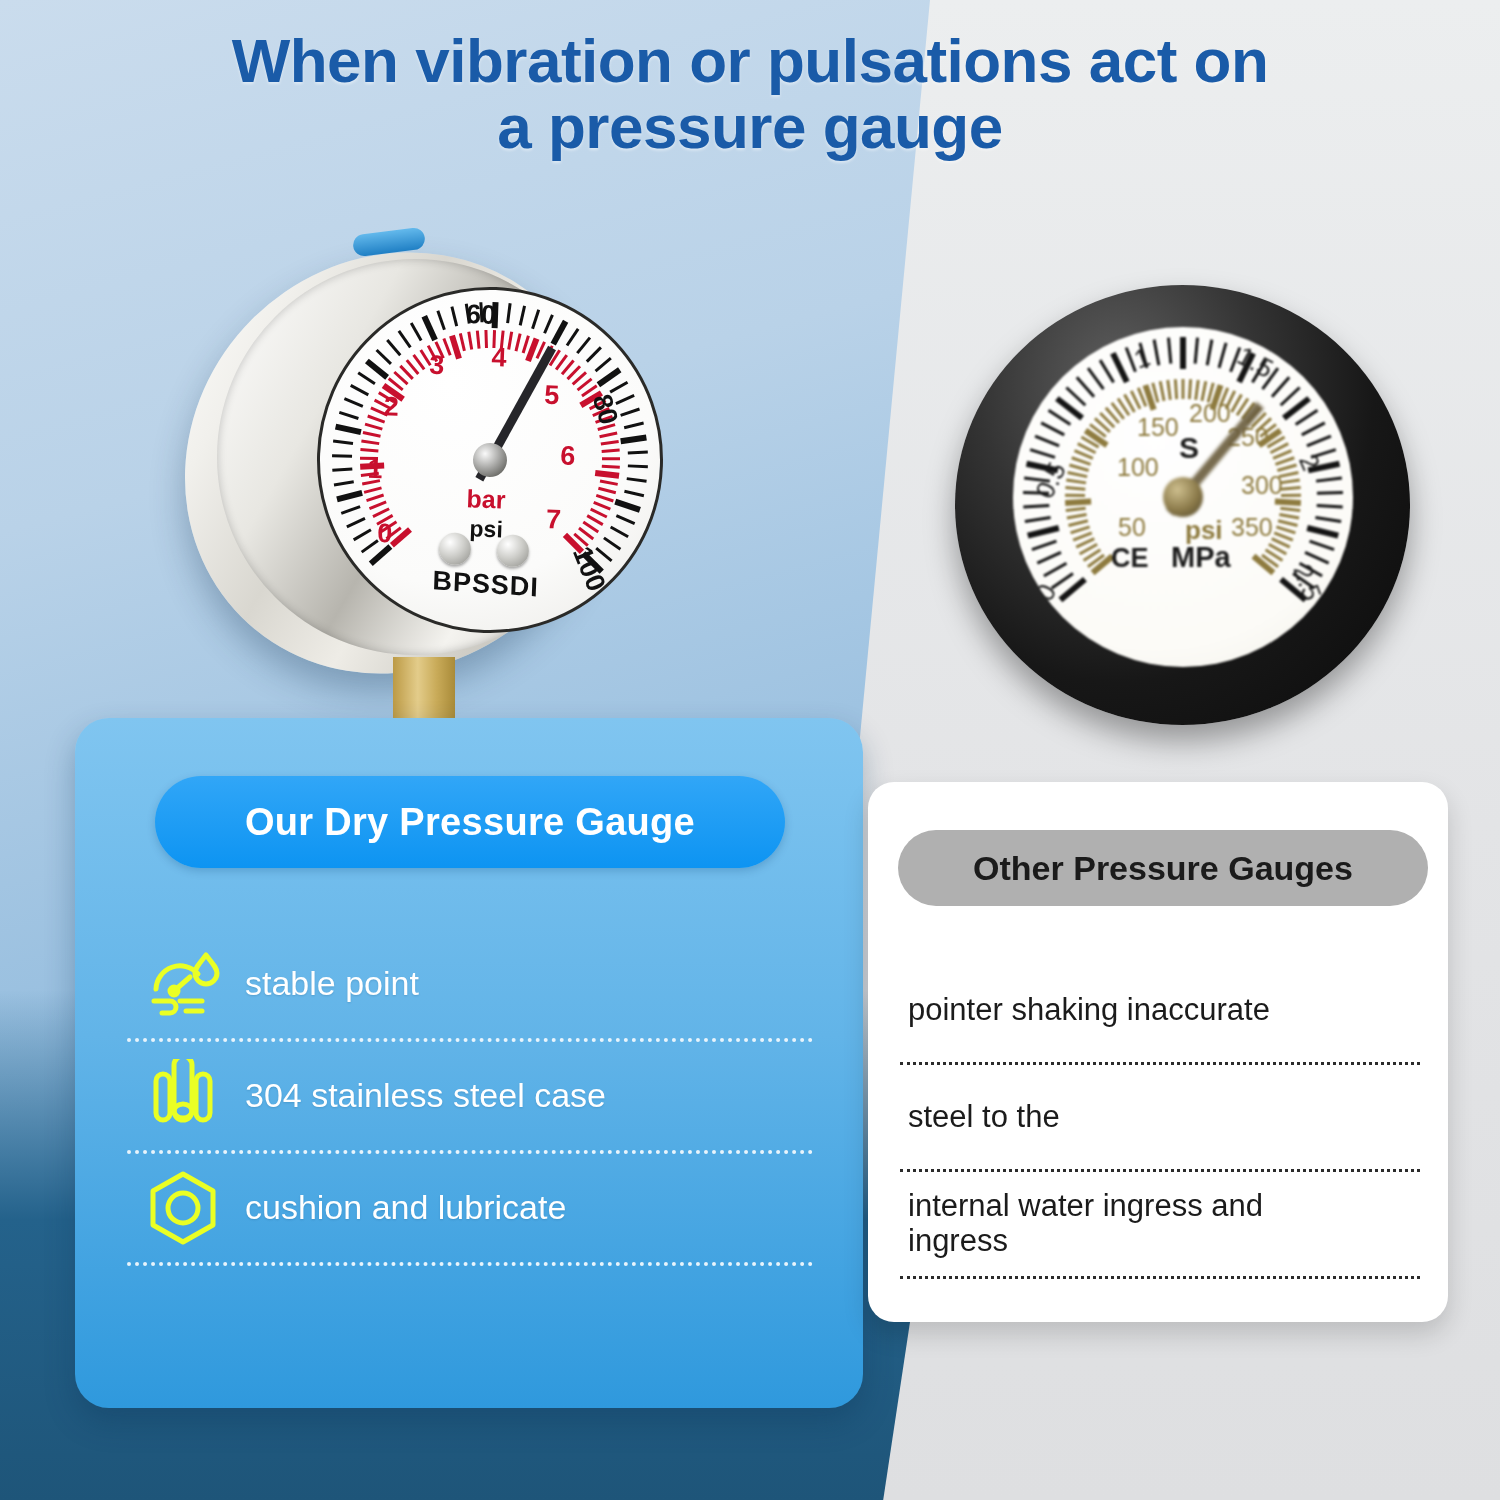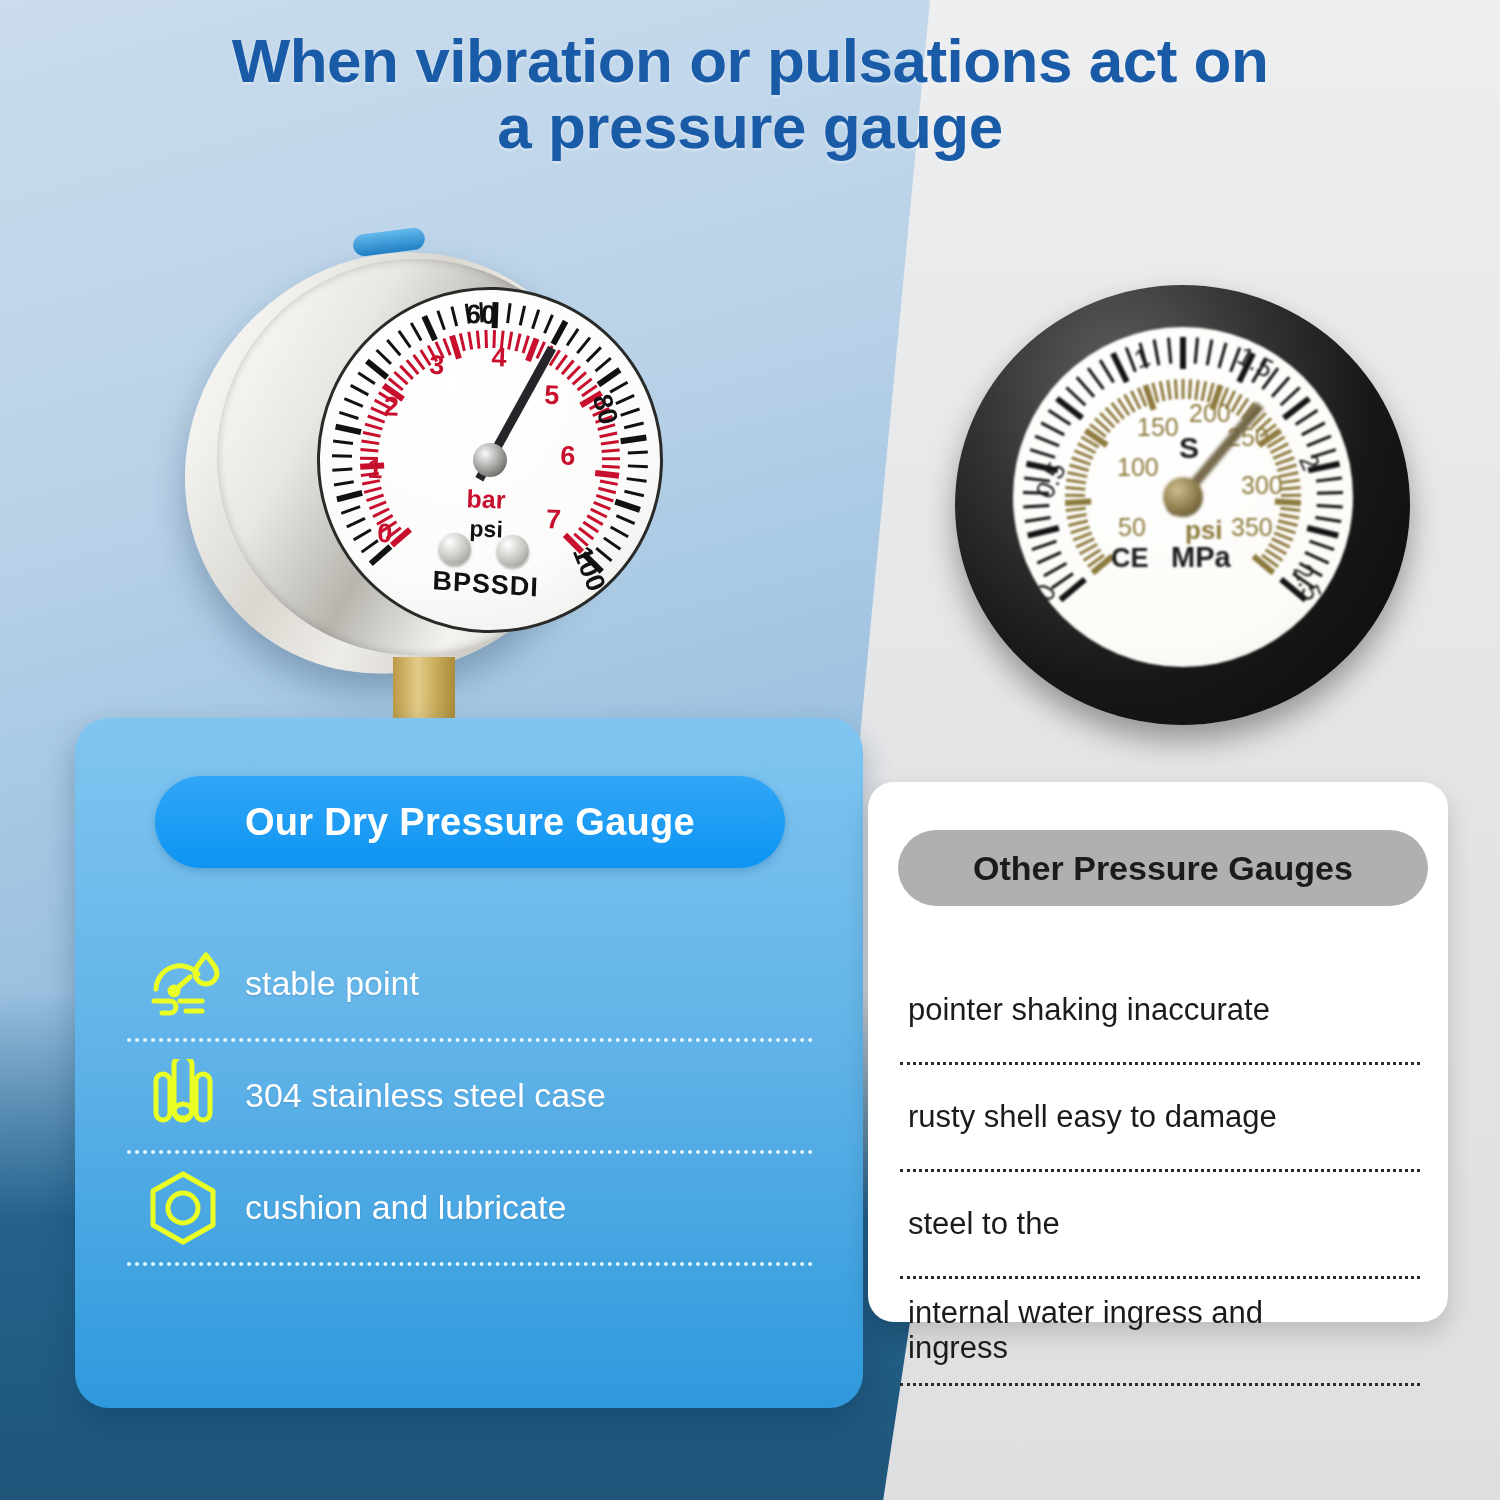--- a/index.html
+++ b/index.html
@@ -539,22 +539,19 @@
 
 <div id="panel-right">
   <div id="pill-right">
     <span>Other Pressure Gauges</span>
   </div>
   <div class="con-list">
     <div class="con-row">
       <div class="con-label">pointer shaking inaccurate</div>
     </div>
     <div class="con-row">
-      <div class="con-label">rusty shell easy to damage</div>
-    </div>
-    <div class="con-row">
       <div class="con-label"><span>steel to the</span><br></div>
     </div>
     <div class="con-row">
       <div class="con-label"><span>internal water ingress and</span><br><span>ingress</span></div>
     </div>
   </div>
 </div>
 
 </body></html>

